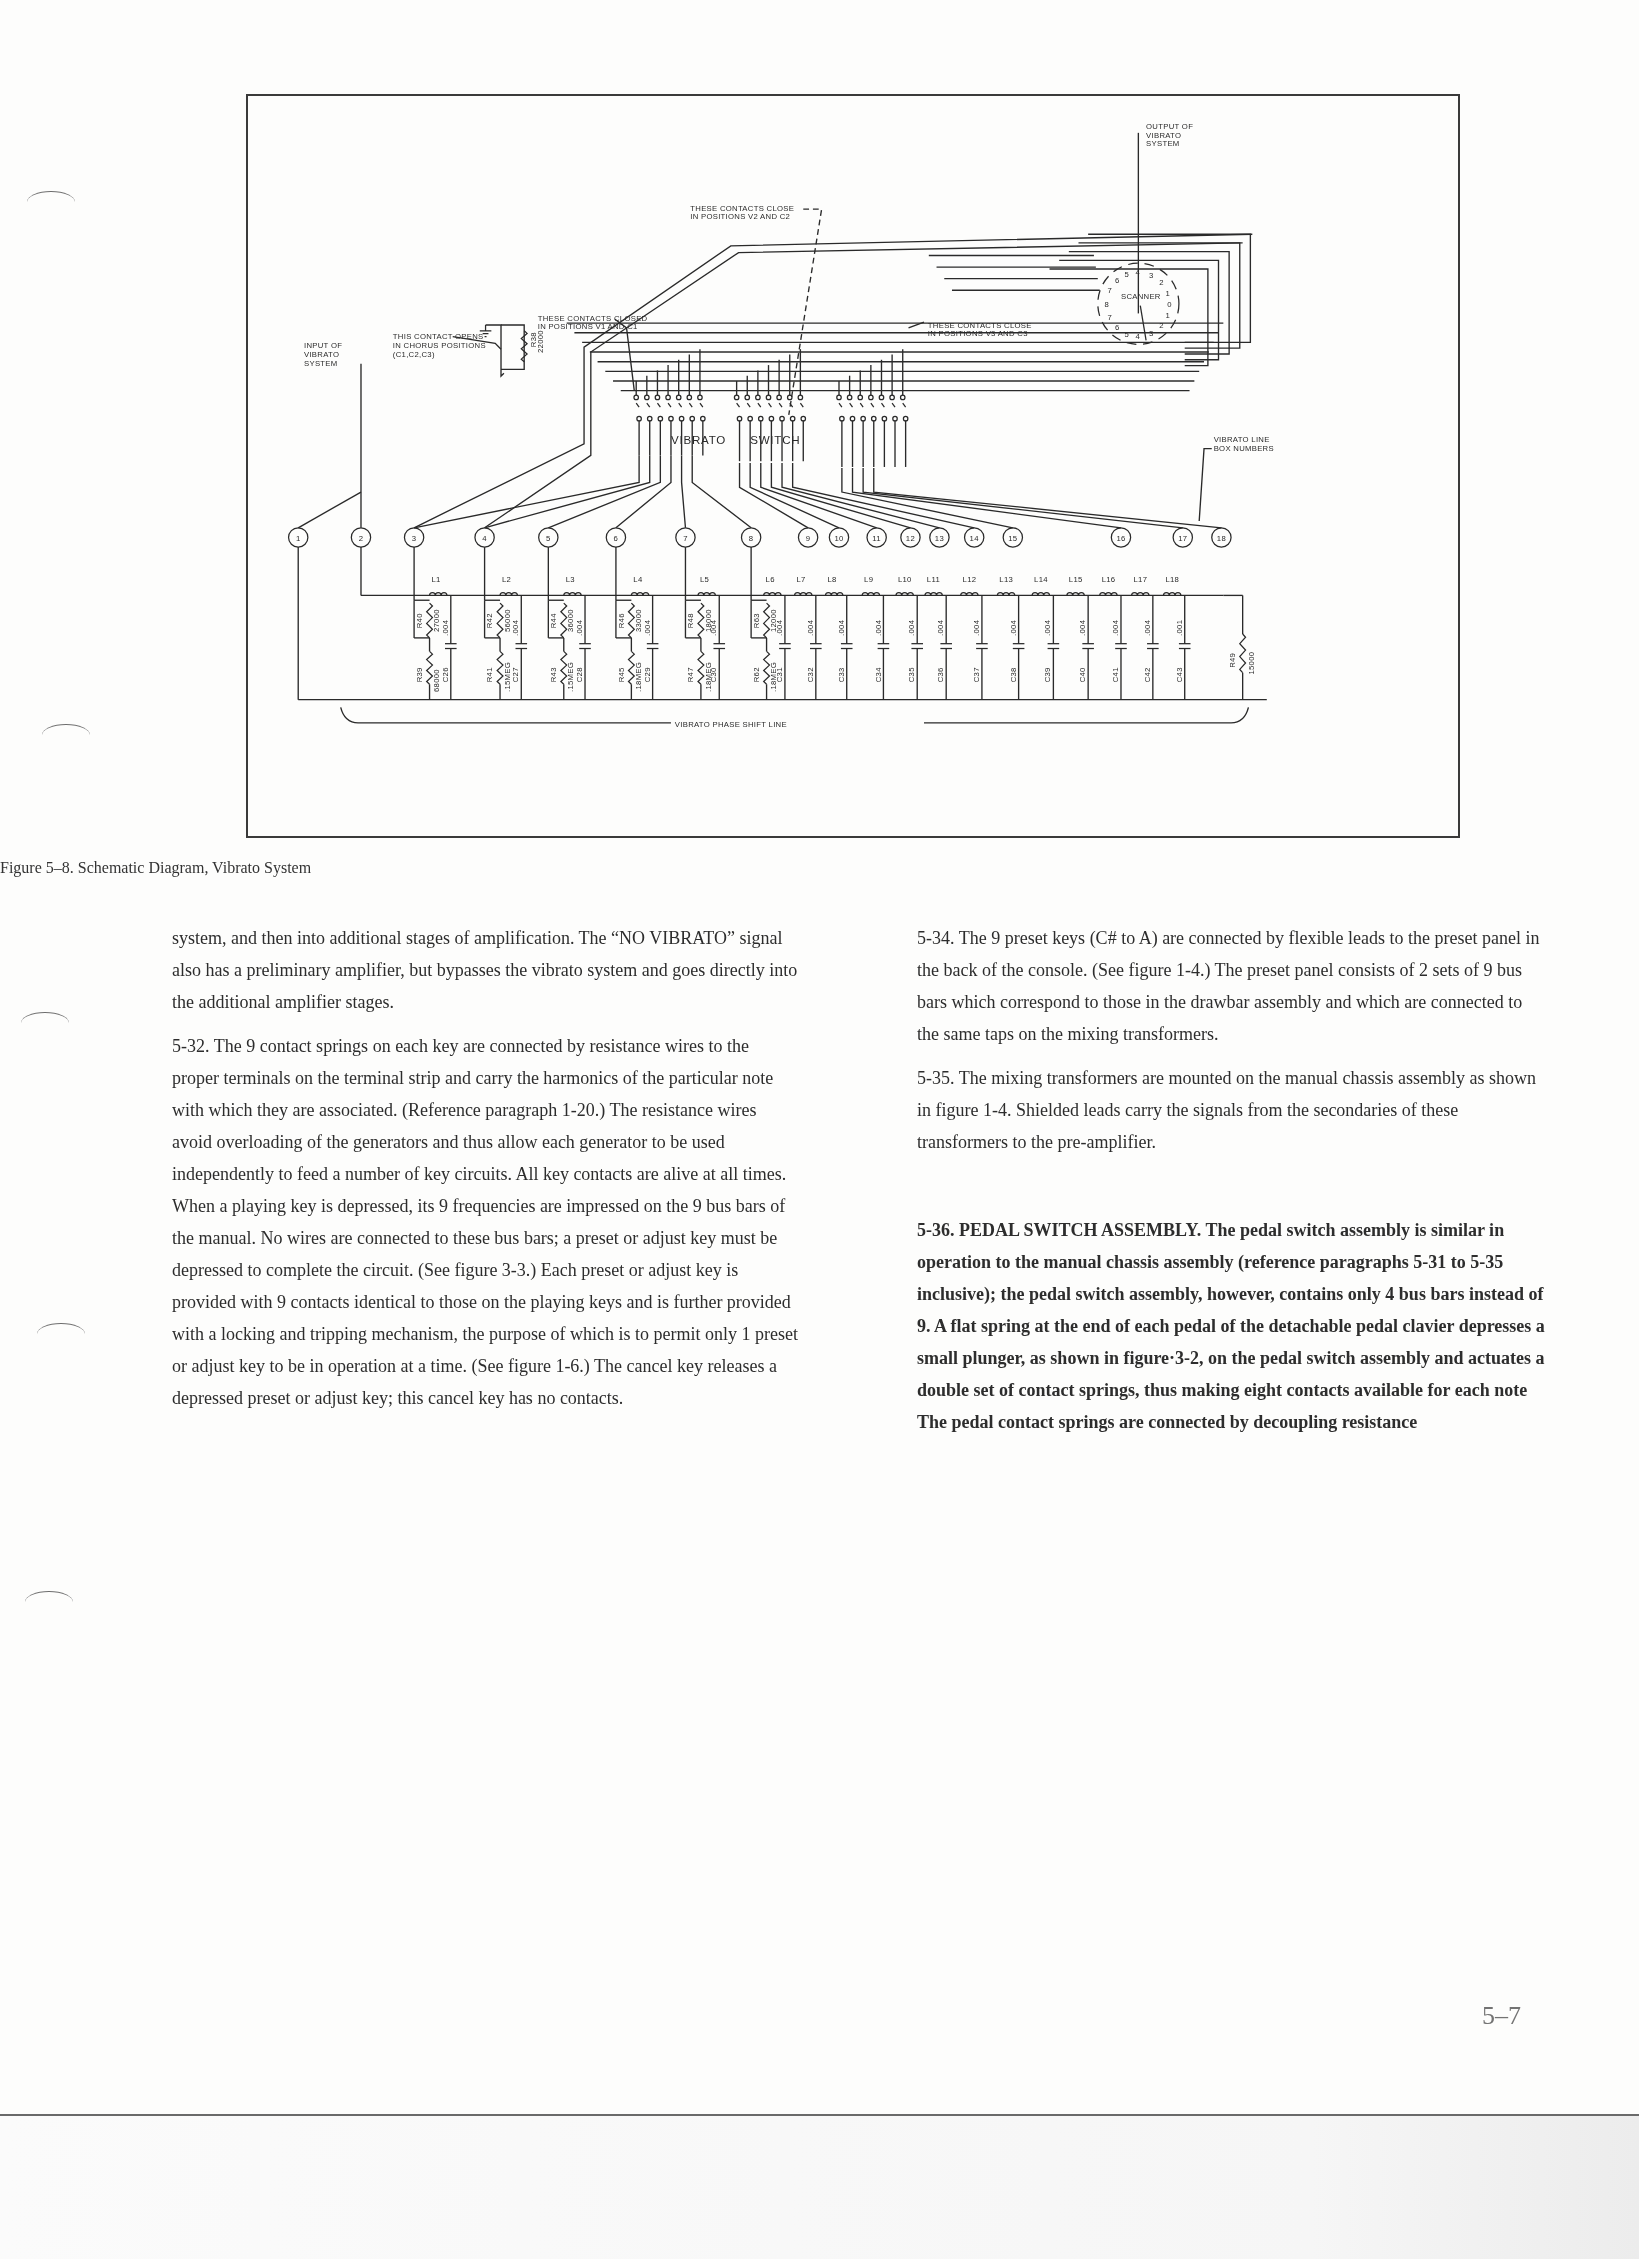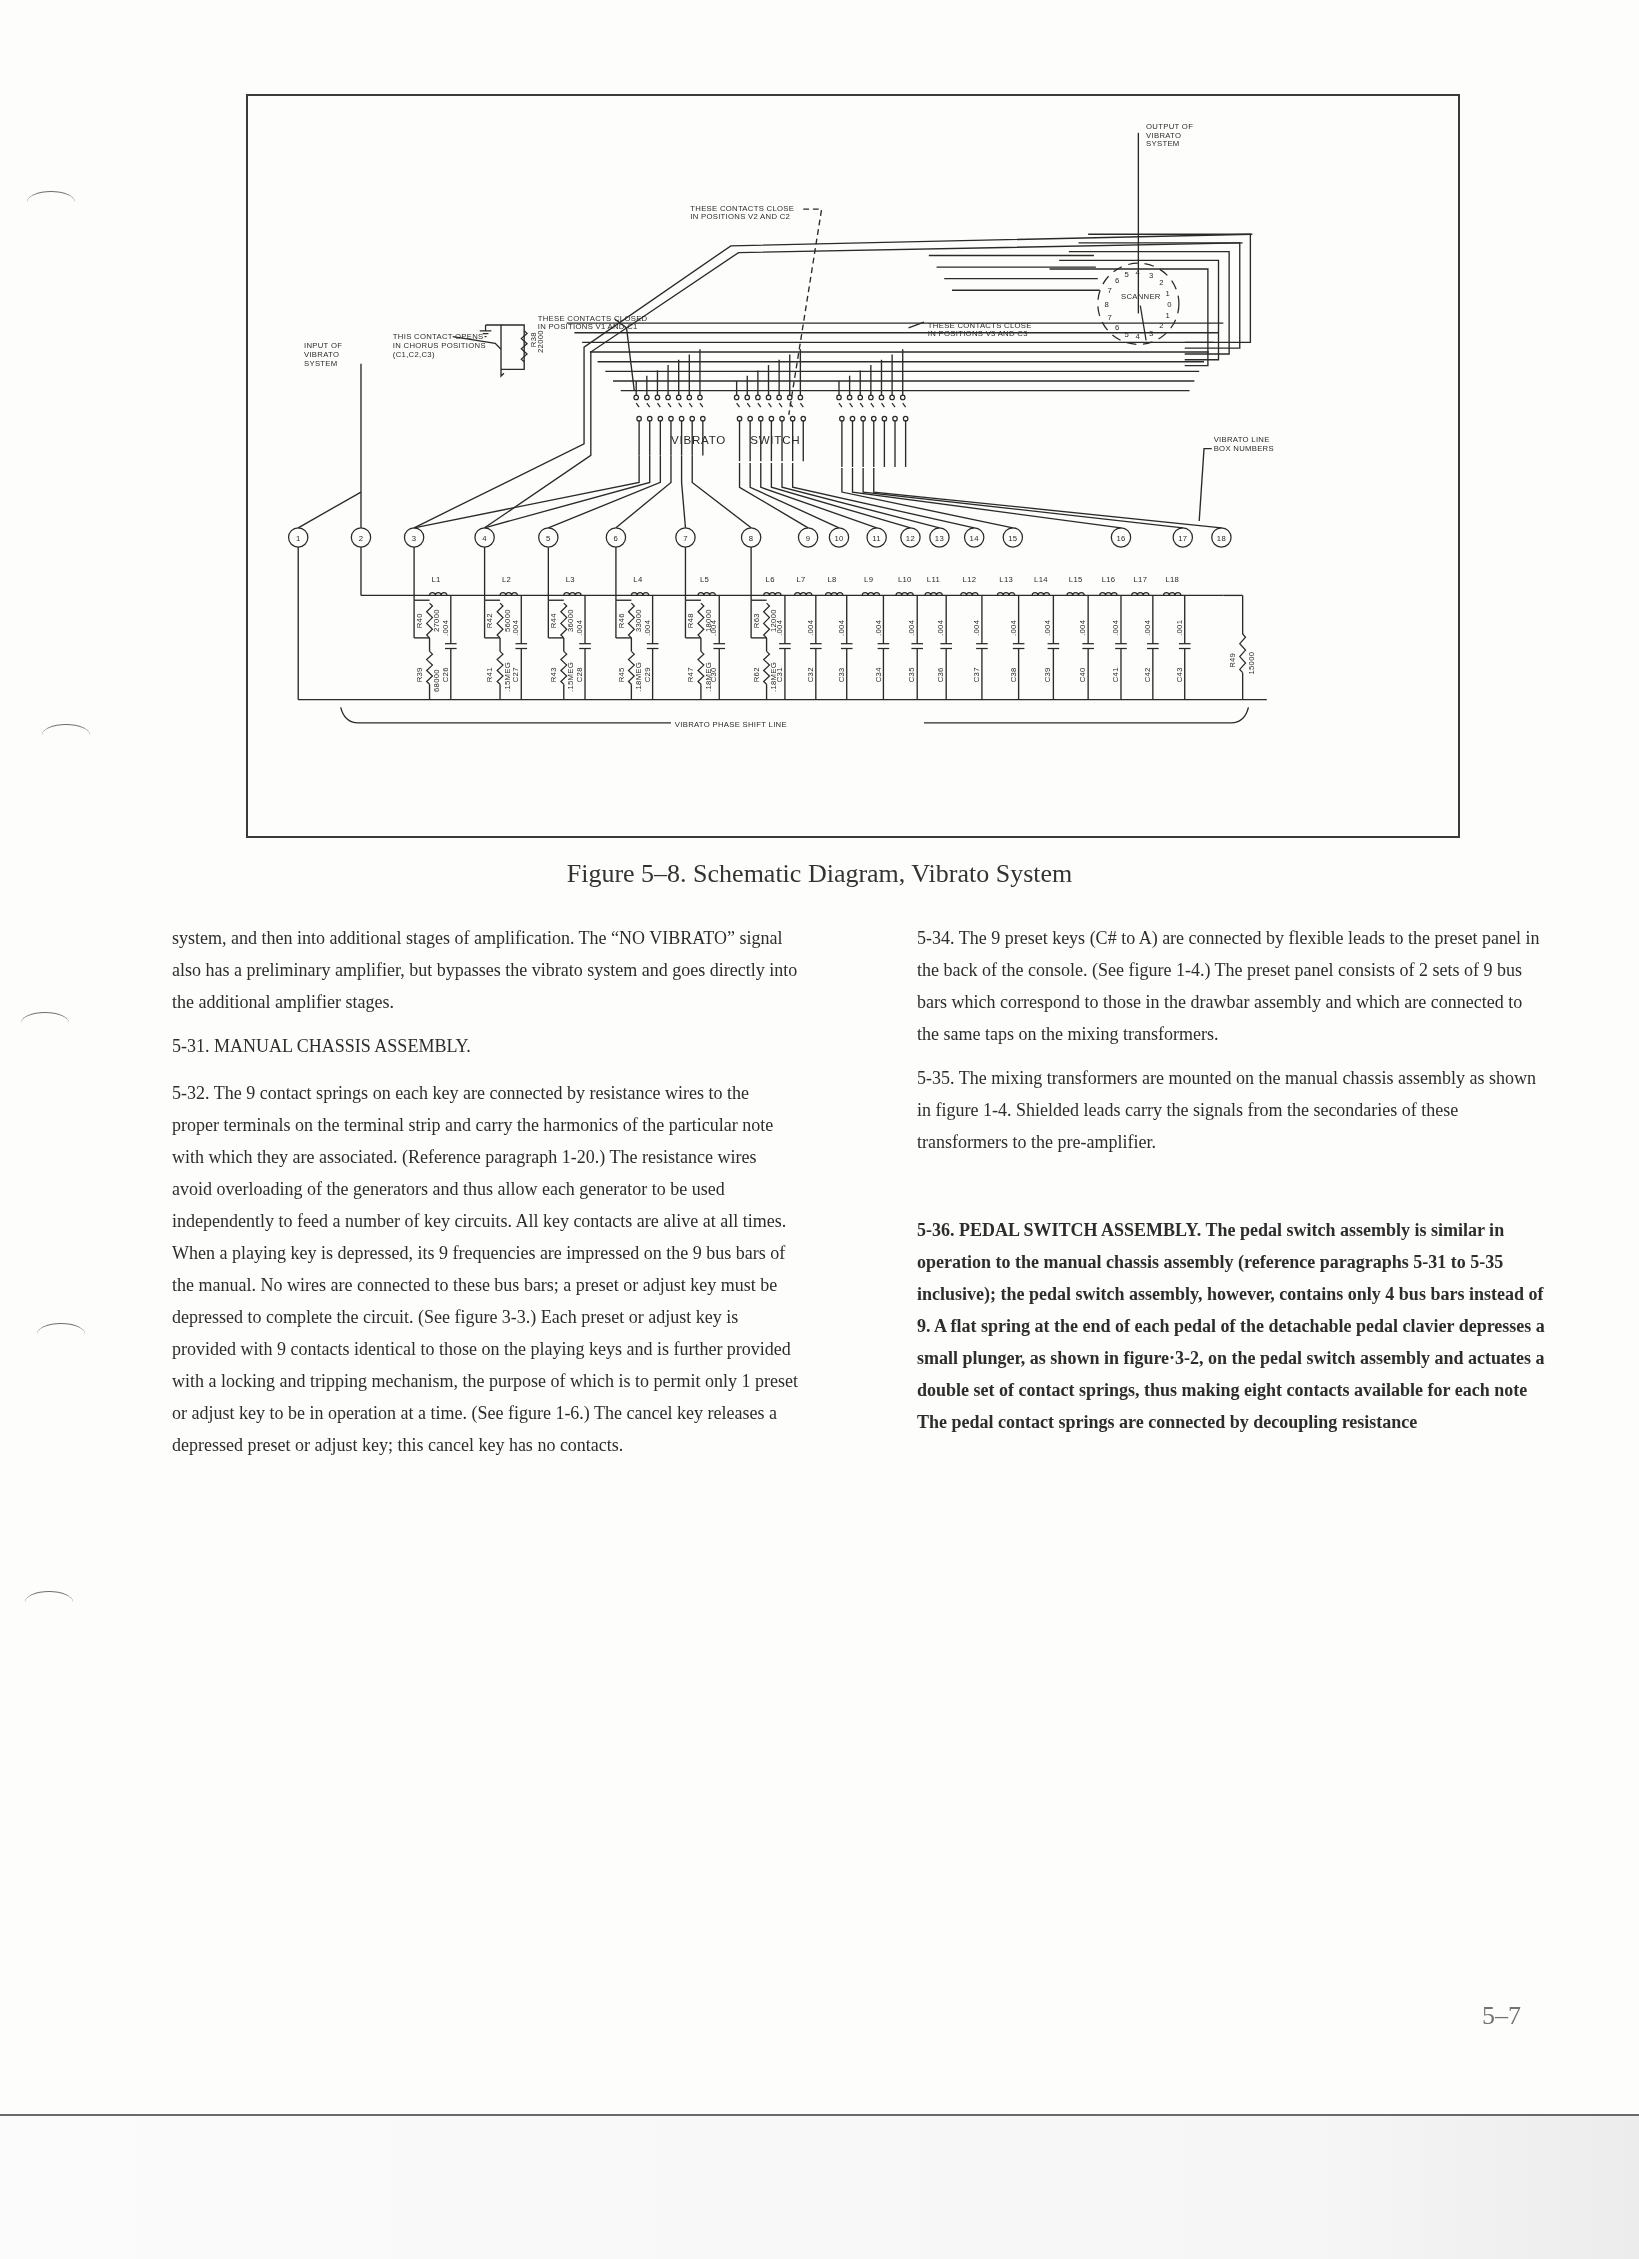--- a/index.html
+++ b/index.html
@@ -28,22 +28,22 @@
   .figure-frame svg { position: absolute; left: 0; top: 0; }
   .schem-text {
     font-family: "Liberation Sans", "DejaVu Sans", sans-serif;
     font-size: 8px; fill: #2a2a2a; letter-spacing: 0.3px;
   }
   .schem-text-lg {
     font-family: "Liberation Sans", "DejaVu Sans", sans-serif;
     font-size: 12px; fill: #2a2a2a; letter-spacing: 0.8px;
   }
   .caption {
-    position: absolute; left: 0; width: 1639px; top: 859px; text-align: center;
-    font-size: 26px; color: #333;
+    position: absolute; left: 0; width: 1639px; top: 859px; 
+    font-size: 16px; color: #333;
   }
   .col {
     position: absolute; top: 922px; font-size: 18px; line-height: 32px;
     color: #2d2d2d;
   }
   .col-left { left: 172px; width: 628px; }
   .col-right { left: 917px; width: 628px; }
   .col p { margin: 0 0 11.6px 0; }
   .col p.heading { margin-bottom: 15.4px; }
   .col p.gap-lg { margin-top: 56px; font-weight: bold; }
@@ -532,21 +532,20 @@
         <text x="1000" y="358" class="schem-text">VIBRATO LINE</text>
         <text x="1000" y="367" class="schem-text">BOX NUMBERS</text>
       </g>
   </svg>
 </div>
 
 <div class="caption">Figure 5–8.  Schematic Diagram, Vibrato System</div>
 
 <div class="col col-left">
   <p>system, and then into additional stages of amplification. The “NO VIBRATO” signal also has a preliminary amplifier, but bypasses the vibrato system and goes directly into the additional amplifier stages.</p>
-  <p class="heading">5-31.  MANUAL CHASSIS ASSEMBLY.</p>
   <p>5-32.  The 9 contact springs on each key are connected by resistance wires to the proper terminals on the terminal strip and carry the harmonics of the particular note with which they are associated. (Reference paragraph 1-20.) The resistance wires avoid overloading of the generators and thus allow each generator to be used independently to feed a number of key circuits. All key contacts are alive at all times. When a playing key is depressed, its 9 frequencies are impressed on the 9 bus bars of the manual. No wires are connected to these bus bars; a preset or adjust key must be depressed to complete the circuit. (See figure 3-3.) Each preset or adjust key is provided with 9 contacts identical to those on the playing keys and is further provided with a locking and tripping mechanism, the purpose of which is to permit only 1 preset or adjust key to be in operation at a time. (See figure 1-6.) The cancel key releases a depressed preset or adjust key; this cancel key has no contacts.</p>
 </div>
 
 <div class="col col-right">
   <p>5-34.  The 9 preset keys (C# to A) are connected by flexible leads to the preset panel in the back of the console. (See figure 1-4.) The preset panel consists of 2 sets of 9 bus bars which correspond to those in the drawbar assembly and which are connected to the same taps on the mixing transformers.</p>
   <p>5-35.  The mixing transformers are mounted on the manual chassis assembly as shown in figure 1-4. Shielded leads carry the signals from the secondaries of these transformers to the pre-amplifier.</p>
   <p class="gap-lg">5-36.  PEDAL SWITCH ASSEMBLY. The pedal switch assembly is similar in operation to the manual chassis assembly (reference paragraphs 5-31 to 5-35 inclusive); the pedal switch assembly, however, contains only 4 bus bars instead of 9. A flat spring at the end of each pedal of the detachable pedal clavier depresses a small plunger, as shown in figure·3-2, on the pedal switch assembly and actuates a double set of contact springs, thus making eight contacts available for each note  The pedal contact springs are connected by decoupling resistance</p>
 </div>
 
 <div class="page-number">5–7</div>

